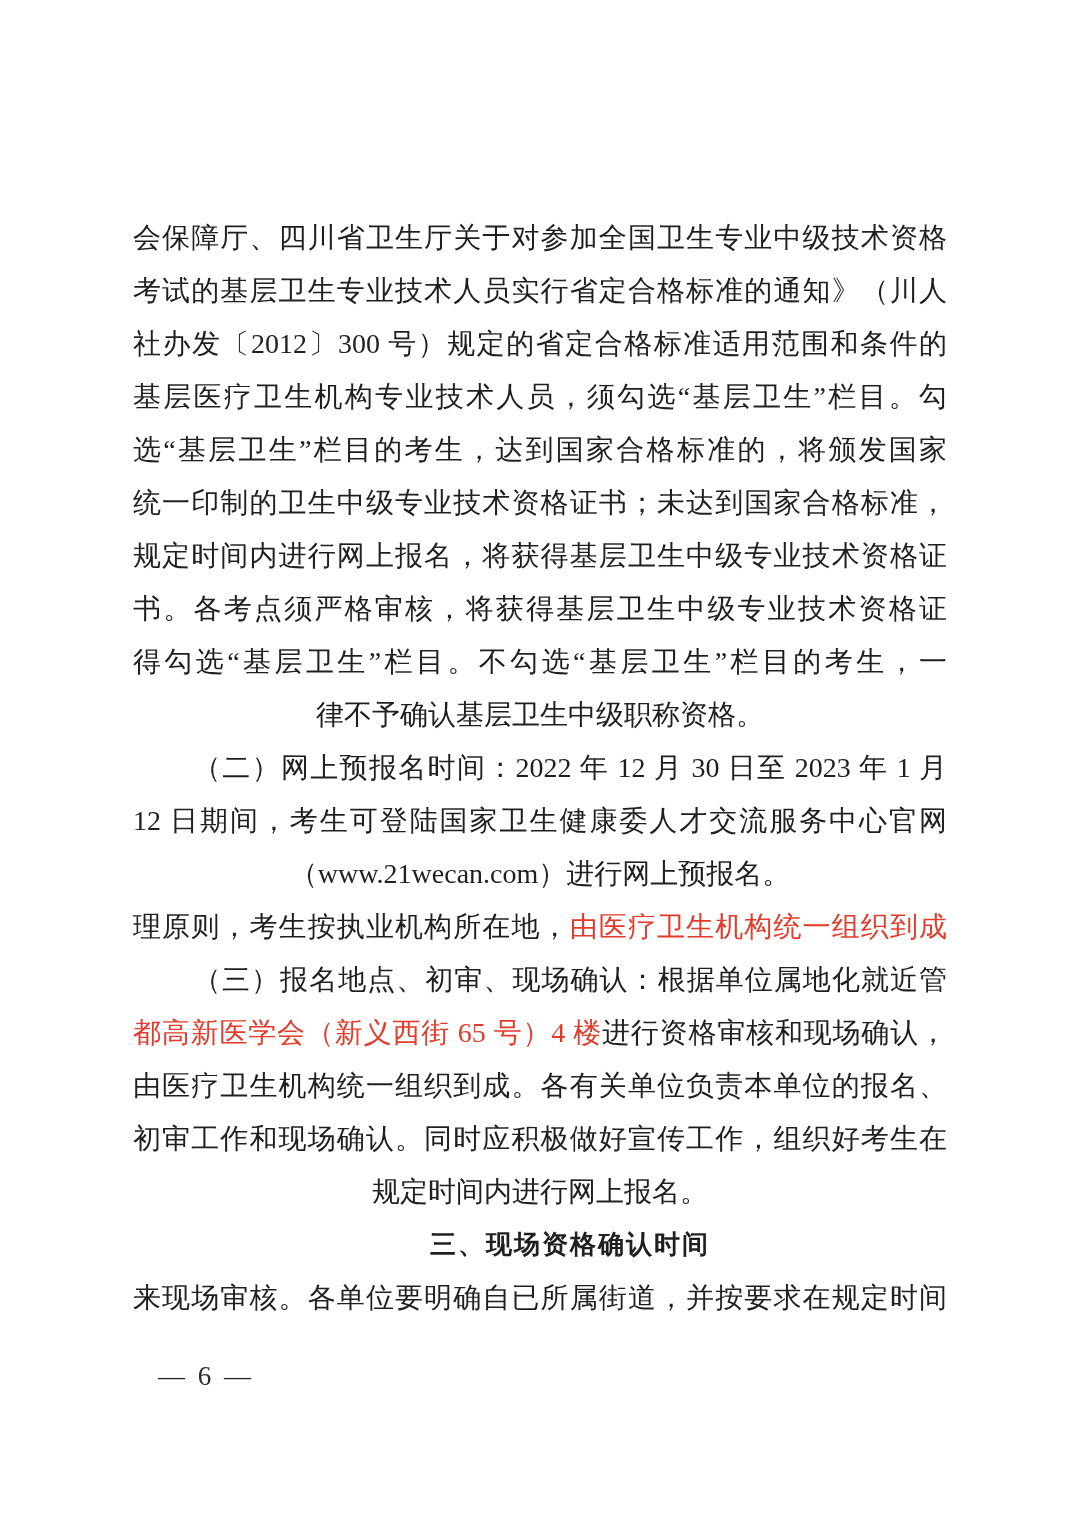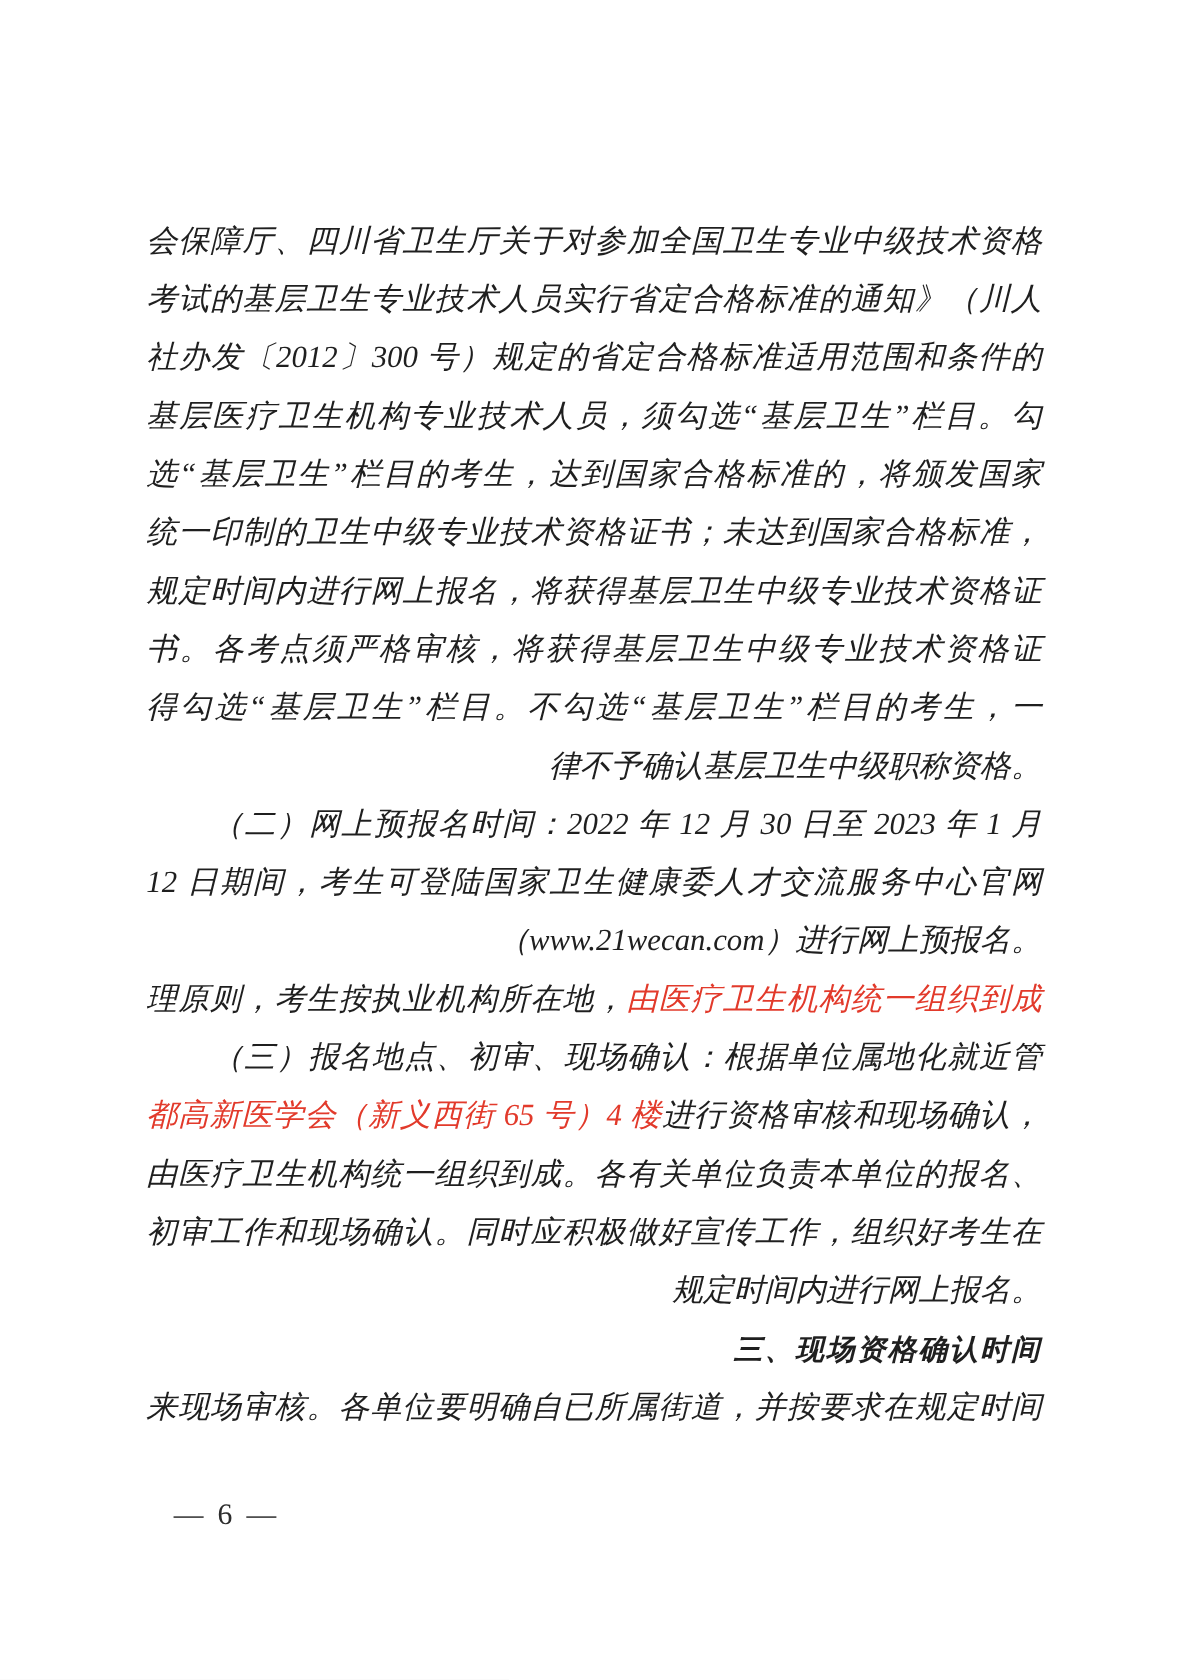--- a/index.html
+++ b/index.html
@@ -12,31 +12,30 @@
   .page{
     position:relative;
     width:1080px;
     height:1527px;
     background:var(--page-bg);
     overflow:hidden;
   }
   .doc{
     position:absolute;
     left:133px;
-    top:193px;
+    top:211px;
     width:814px;
     font-family:"Liberation Serif","DejaVu Serif",serif;
     font-size:28px;
     line-height:53px;
     color:var(--text-color);
-    font-style:italic;
   }
   .line{
     height:53px;
-    text-align:right;
+    text-align:center;
   }
   .line.justify{
     text-align:justify;
     text-align-last:justify;
     text-justify:inter-character;
   }
   .line.indent{
     text-indent:60px;
   }
   .line.heading{

